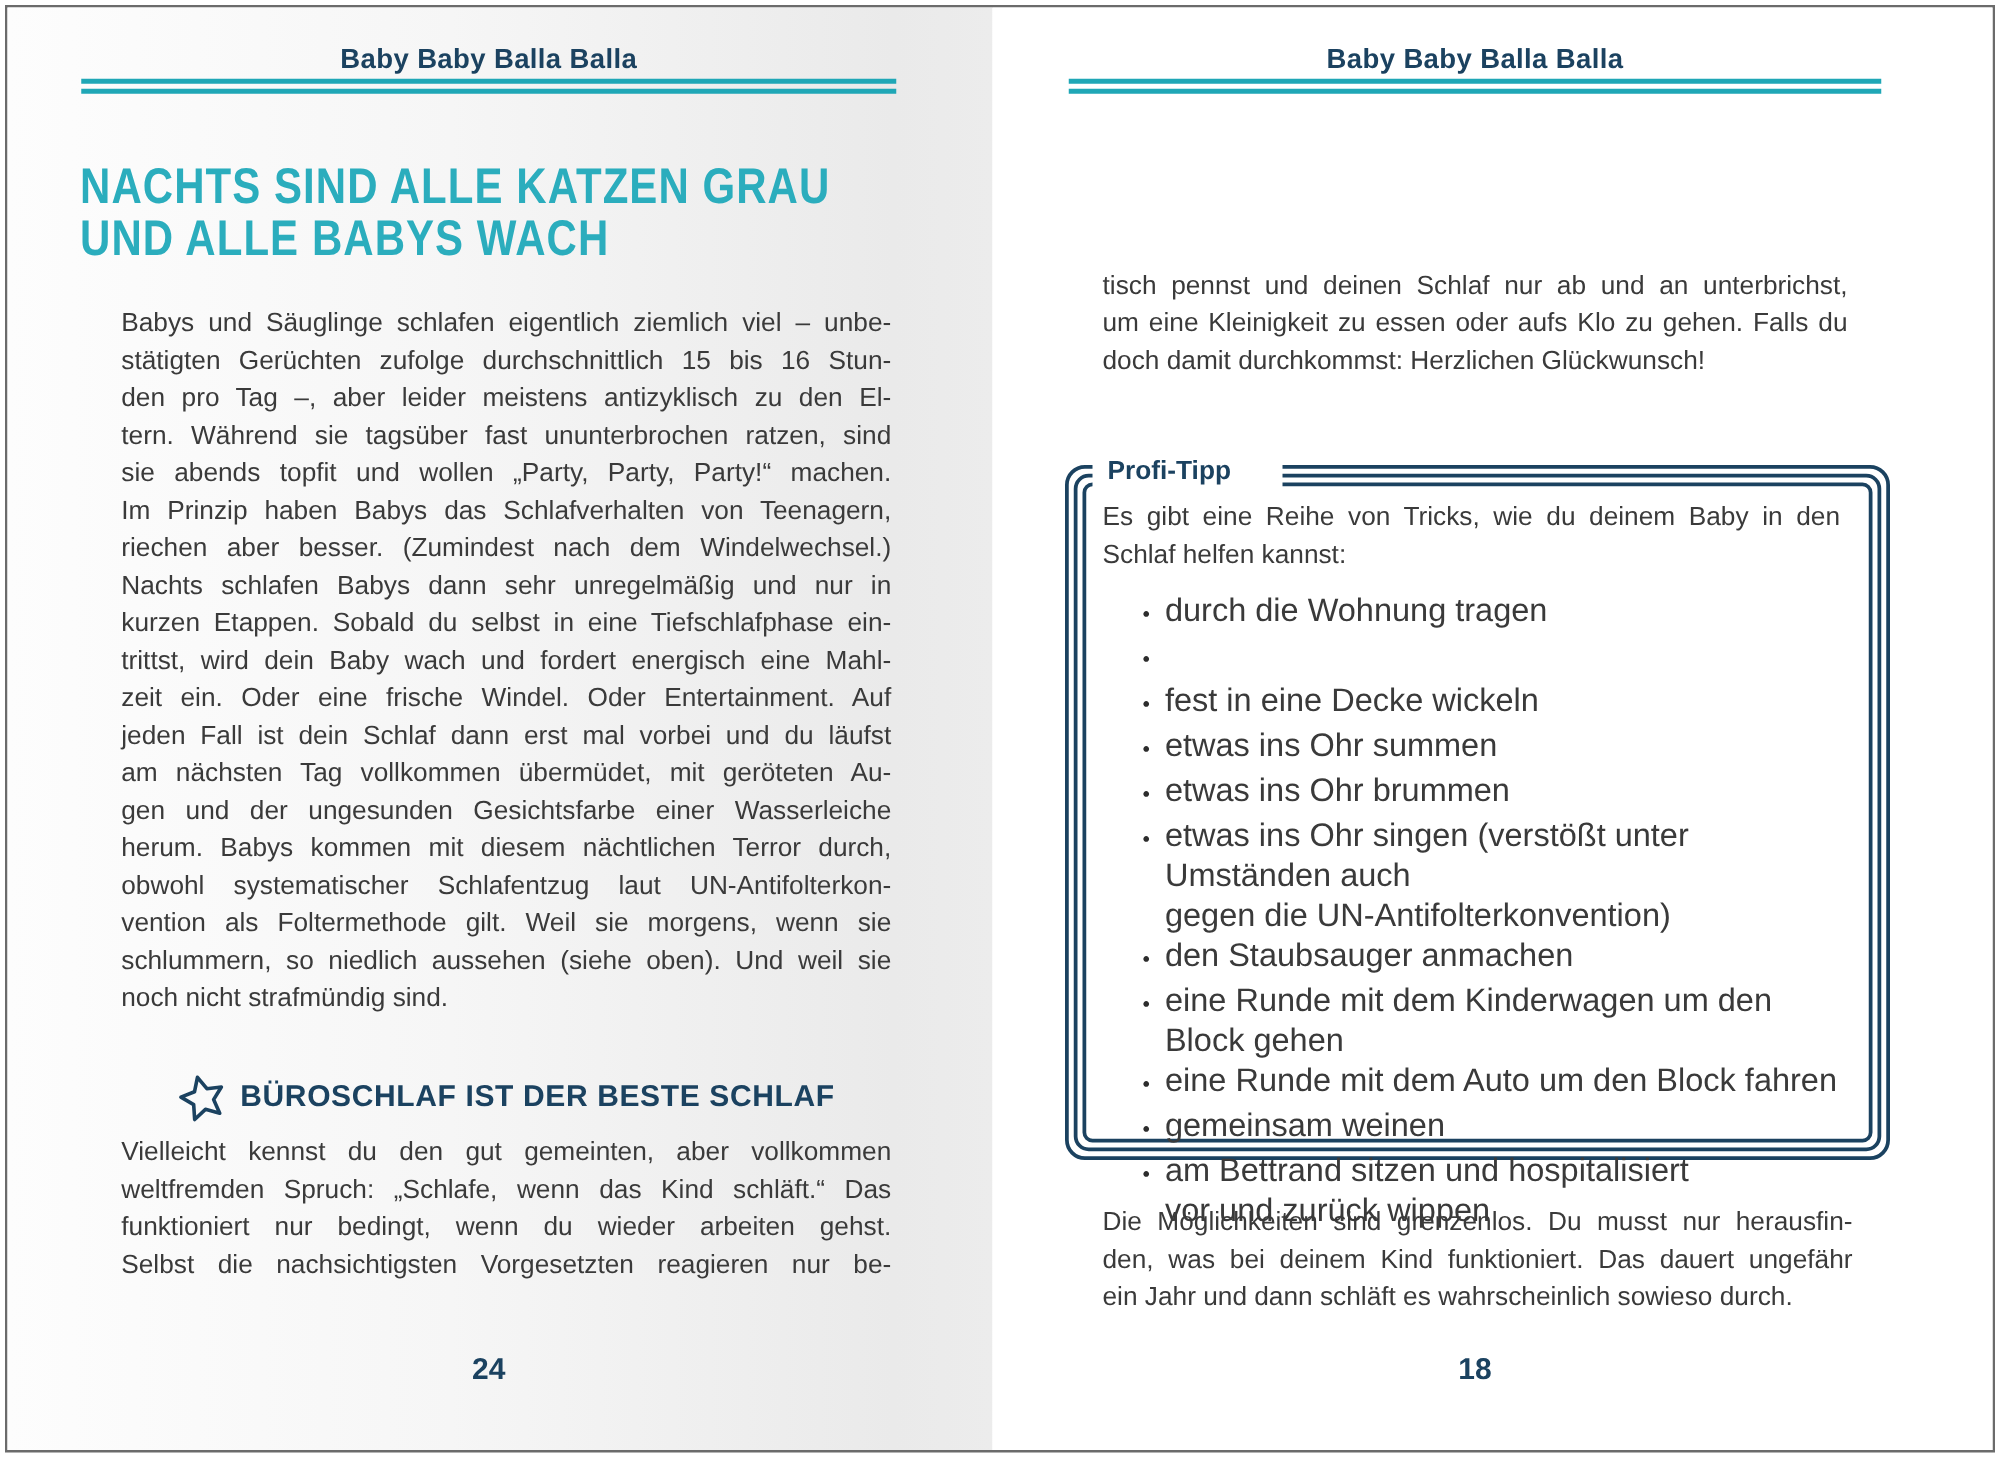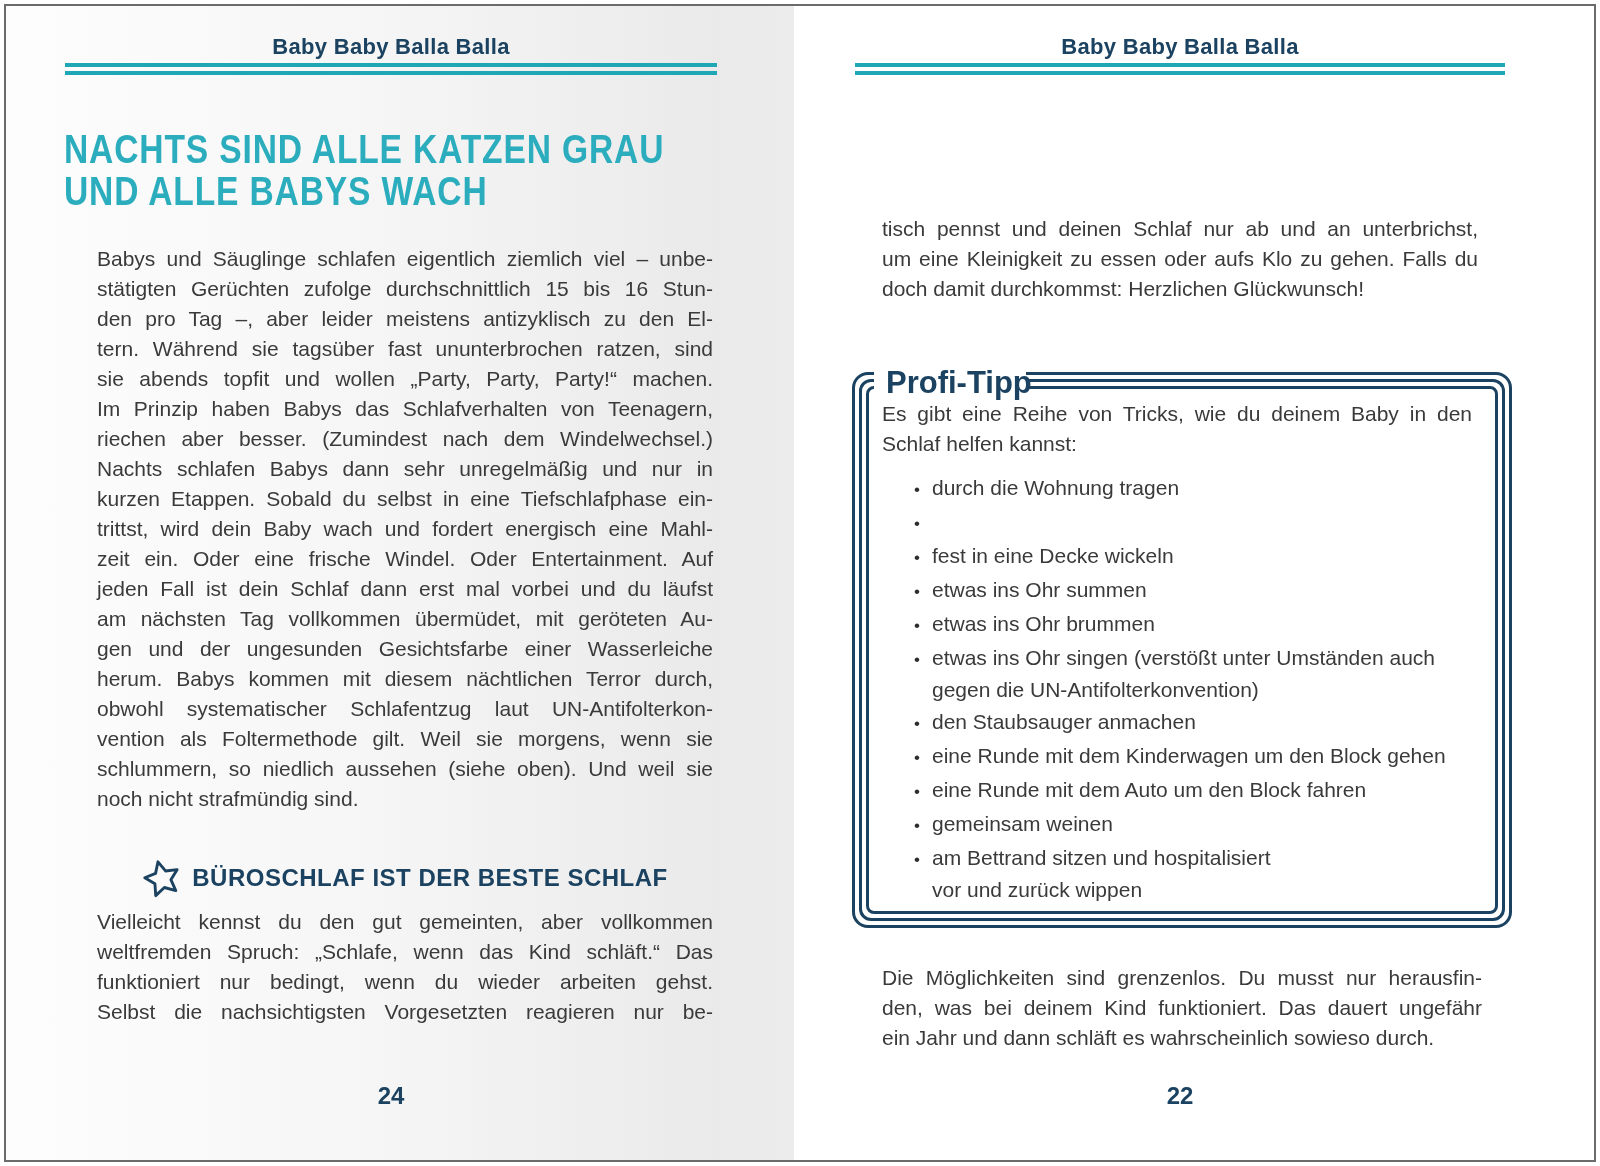--- a/index.html
+++ b/index.html
@@ -45,28 +45,28 @@
   }
   .star { width:40px; height:40px; transform:rotate(-14deg); color:var(--navy,#1b4260); }
 
   .tipbox { position:absolute; }
   .tipbox .b { position:absolute; border:3px solid var(--navy,#1b4260); }
   .tipbox .b1 { inset:0;    border-radius:16px; }
   .tipbox .b2 { inset:7px;  border-radius:12px; }
   .tipbox .b3 { inset:14px; border-radius:8px; }
   .tip-label-patch { position:absolute; left:22px; top:-8px; width:152px; height:36px; background:#ffffff; }
   .tip-title {
-    position:absolute; left:34px; top:-7px; font-weight:bold; font-size:31px;
+    position:absolute; left:34px; top:-7px; font-weight:bold; font-size:21px;
     color:var(--navy,#1b4260); white-space:nowrap;
   }
   .tip-content { position:absolute; left:17px; right:17px; top:17px; bottom:17px; padding:10px 23px 12px 13px; }
   .tip-intro { position:relative; font-size:21px; line-height:30px; color:var(--body_text,#3a3a3a); }
   .tip-intro .jline:last-child { text-align-last:left; }
   .bullets { margin:13px 0 0 32px; }
-  .bullet-row { display:flex; gap:12px; font-size:21px; line-height:32px; color:var(--body_text,#3a3a3a); }
+  .bullet-row { display:flex; gap:12px; font-size:26px; line-height:32px; color:var(--body_text,#3a3a3a); }
   .bullet-icon { flex:0 0 auto; }
   .bullet-icon::before { content:"•"; font-size:17px; line-height:32px; color:#2d2d2d; }
   .bullet-text { white-space:pre-line; }
 
   .pageno { position:absolute; text-align:center; font-weight:bold; font-size:24px; color:var(--navy,#1b4260); }
 
   
   #hdrL  { left:59px;  top:28px;  width:652px; }
   #ruleL { left:59px;  top:57px;  width:652px; }
   #title { left:58px;  top:122px; }
@@ -229,15 +229,15 @@
       </div>
     </div>
 
     <div id="para4" class="para">
 
     <div class="jline">Die Möglichkeiten sind grenzenlos. Du musst nur herausfin-</div>
         <div class="jline">den, was bei deinem Kind funktioniert. Das dauert ungefähr</div>
         <div class="jline">ein Jahr und dann schläft es wahrscheinlich sowieso durch.</div>
       </div>
 
-    <div id="pnoR" class="pageno">22</div>
+    <div id="pnoR" class="pageno">18</div>
   </div>
 </div>
 
 </body></html>

